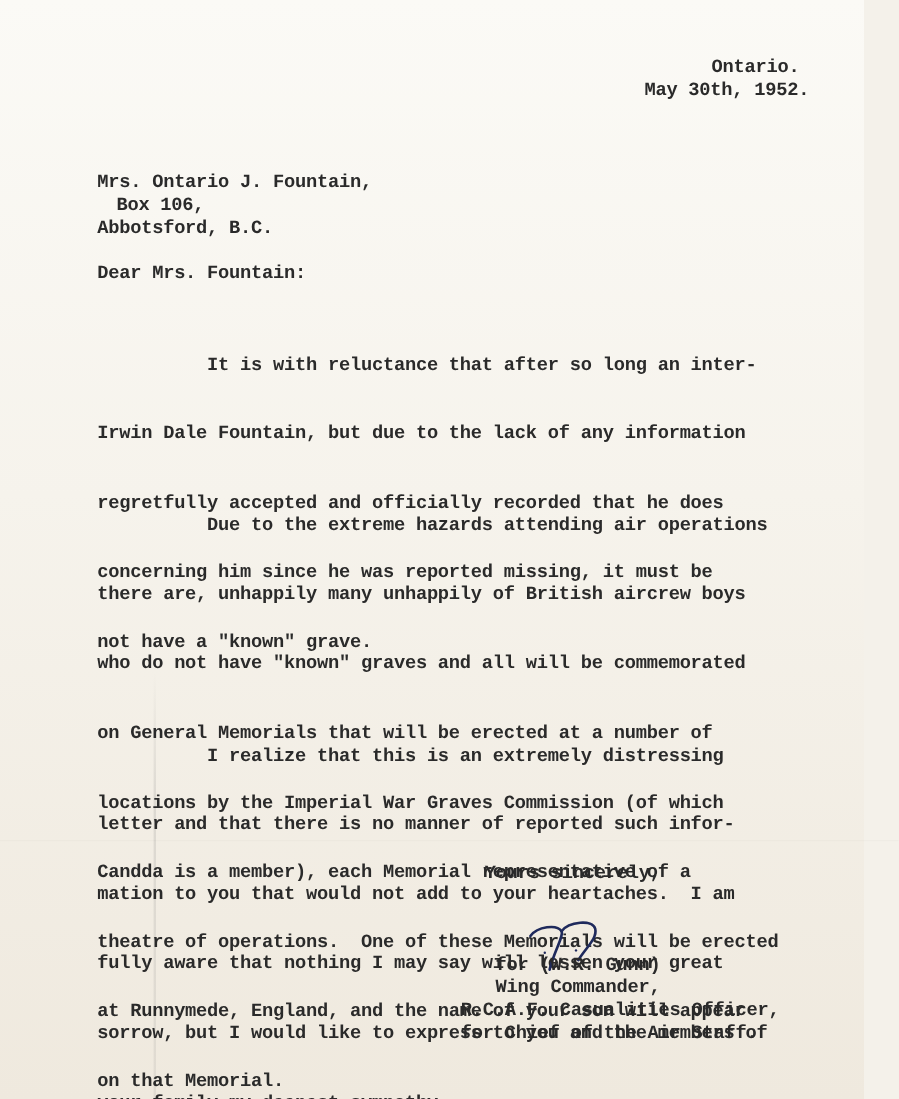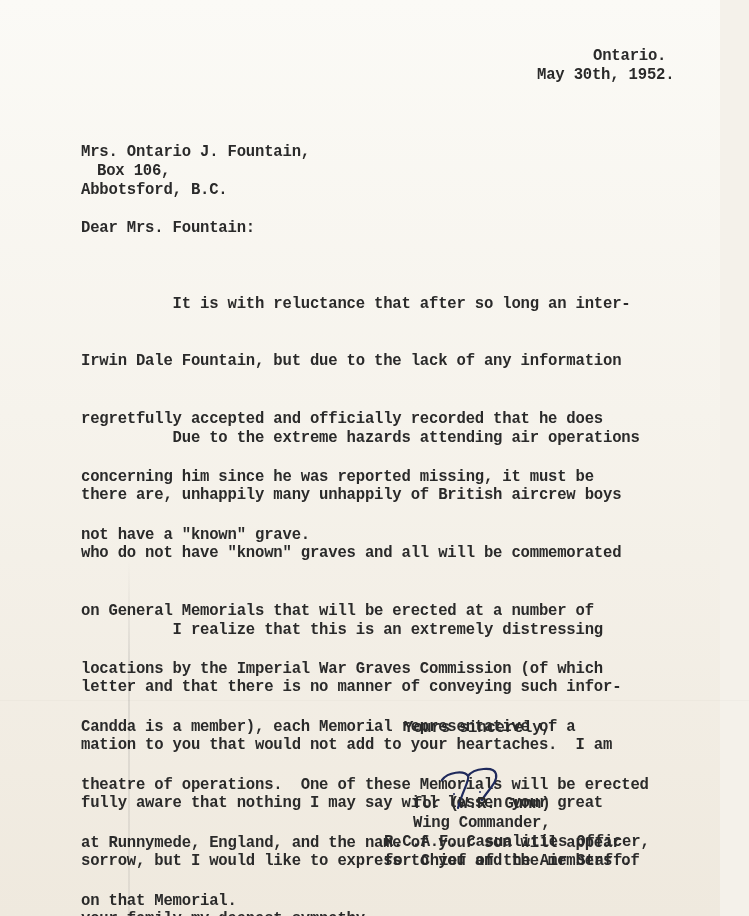--- a/index.html
+++ b/index.html
@@ -89,21 +89,21 @@
     <div>on General Memorials that will be erected at a number of</div>
     <div>locations by the Imperial War Graves Commission (of which</div>
     <div>Candda is a member), each Memorial representative of a</div>
     <div>theatre of operations.  One of these Memorials will be erected</div>
     <div>at Runnymede, England, and the name of your son will appear</div>
     <div>on that Memorial.</div>
   </div>
 
   <div class="block" style="left:81px; top:582px;">
     <div>          I realize that this is an extremely distressing</div>
-    <div>letter and that there is no manner of conveying such infor-</div>
+    <div>letter and that there is no manner of reported such infor-</div>
     <div>mation to you that would not add to your heartaches.  I am</div>
     <div>fully aware that nothing I may say will lessen your great</div>
     <div>sorrow, but I would like to express to you and the members of</div>
     <div>your family my deepest sympathy.</div>
   </div>
 
   <div class="line" style="left:404px; top:719px;">Yours sincerely,</div>
 
   <svg class="signature" viewBox="0 0 80 48">
     <path d="M4 14 C 10 6, 26 4, 30 10 C 32 14, 24 26, 20 42" fill="none" stroke="#1f2a5c" stroke-width="2.2" stroke-linecap="round"></path>

